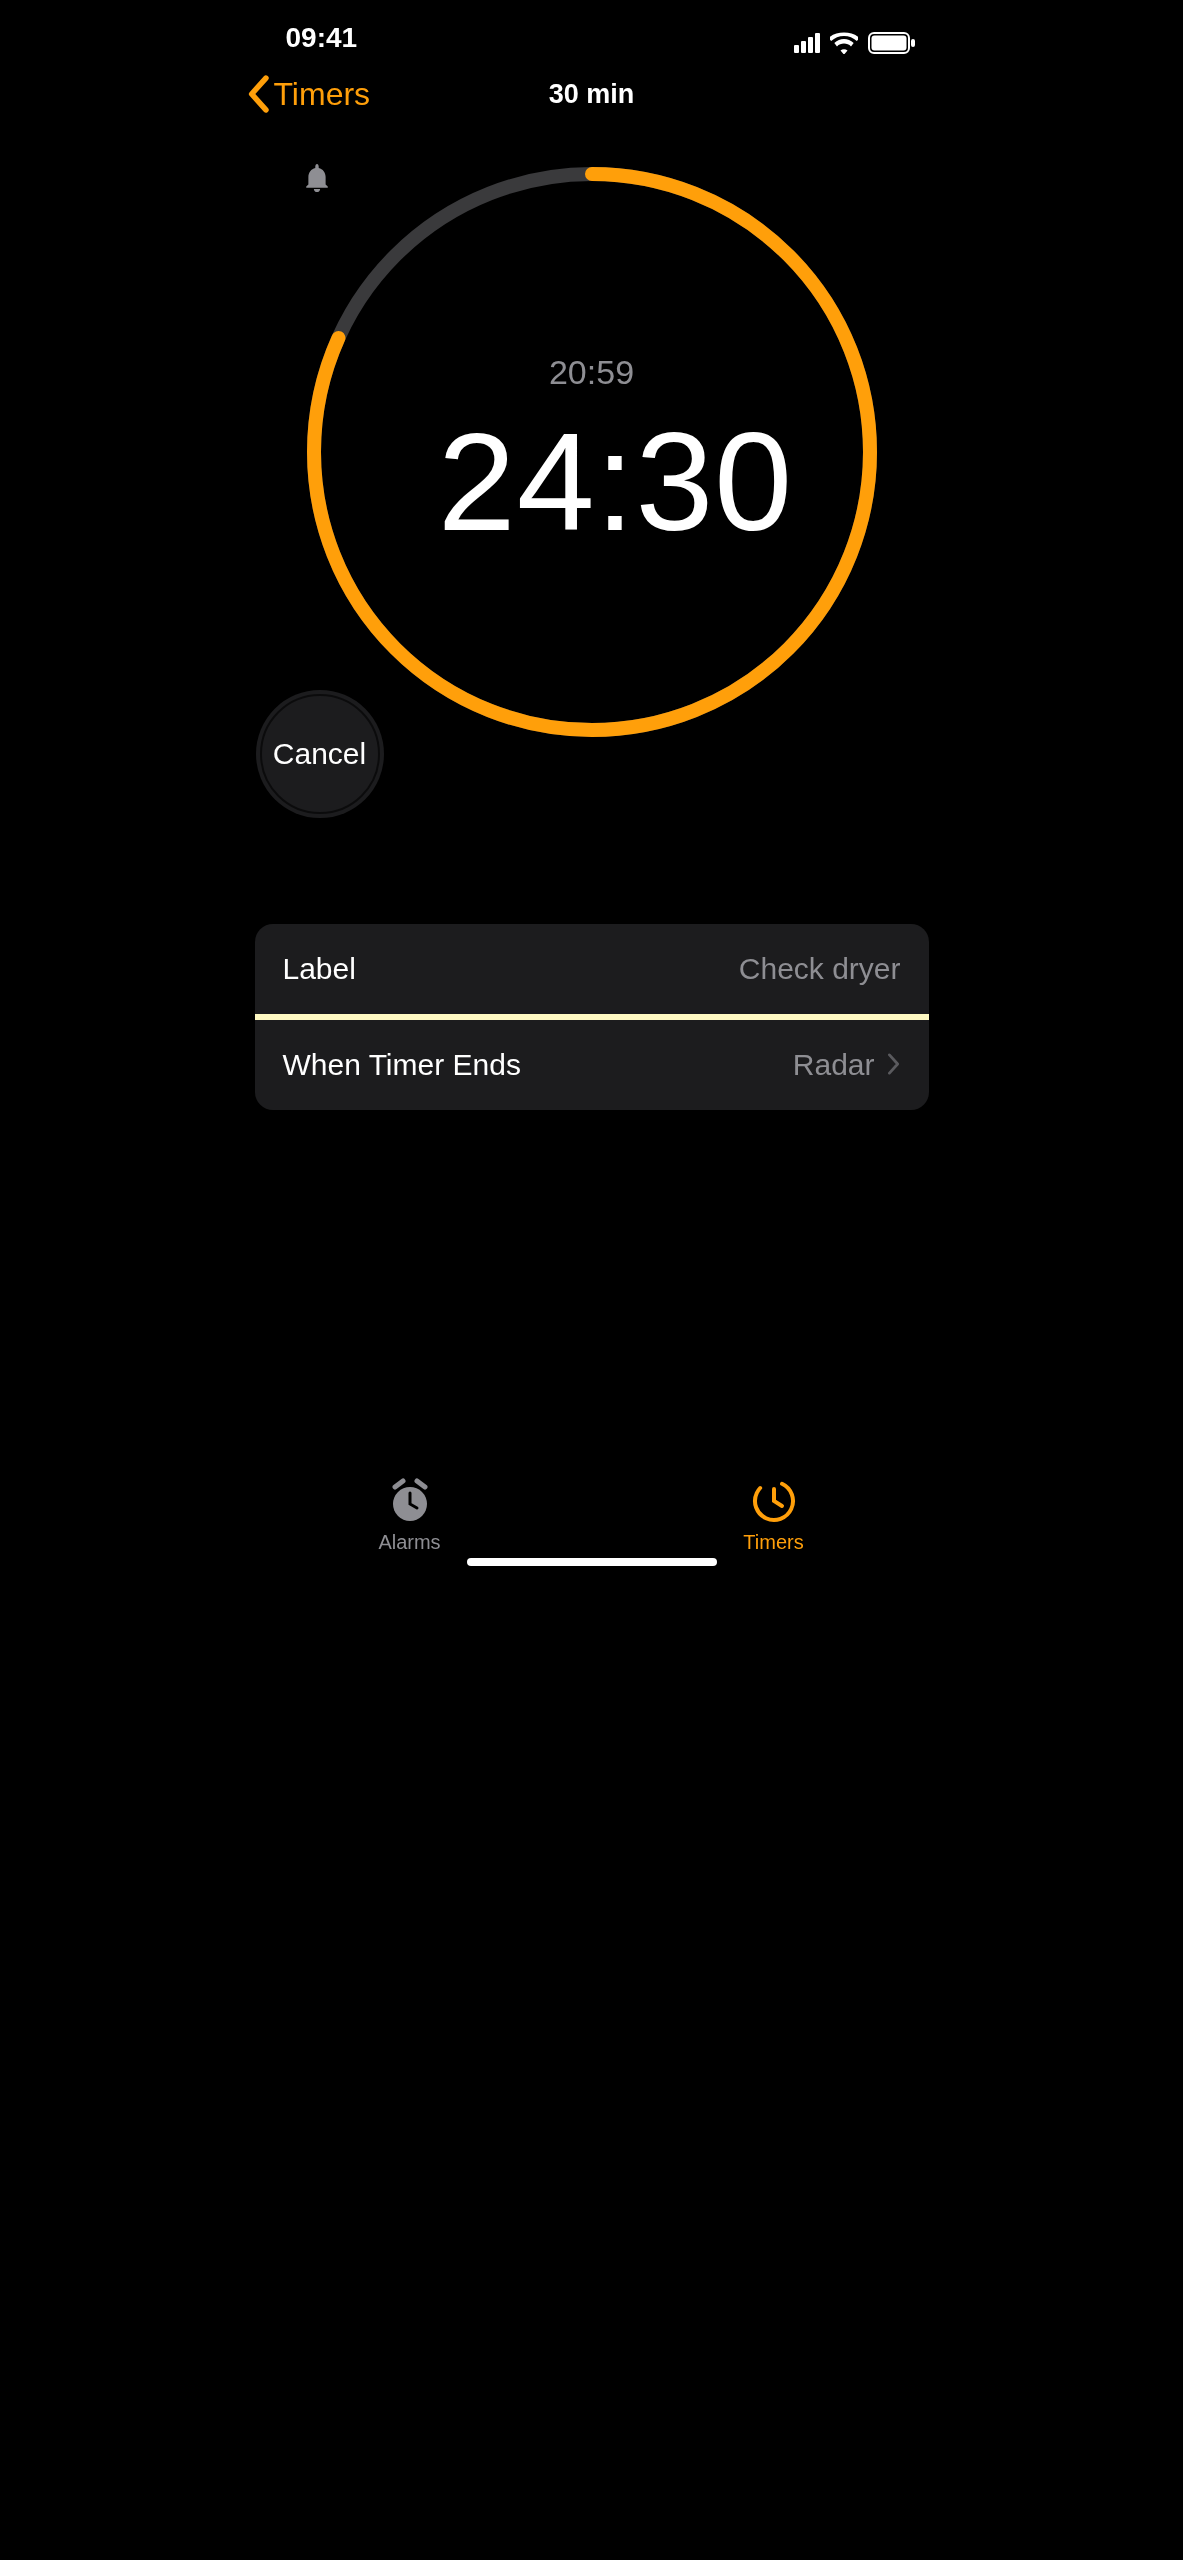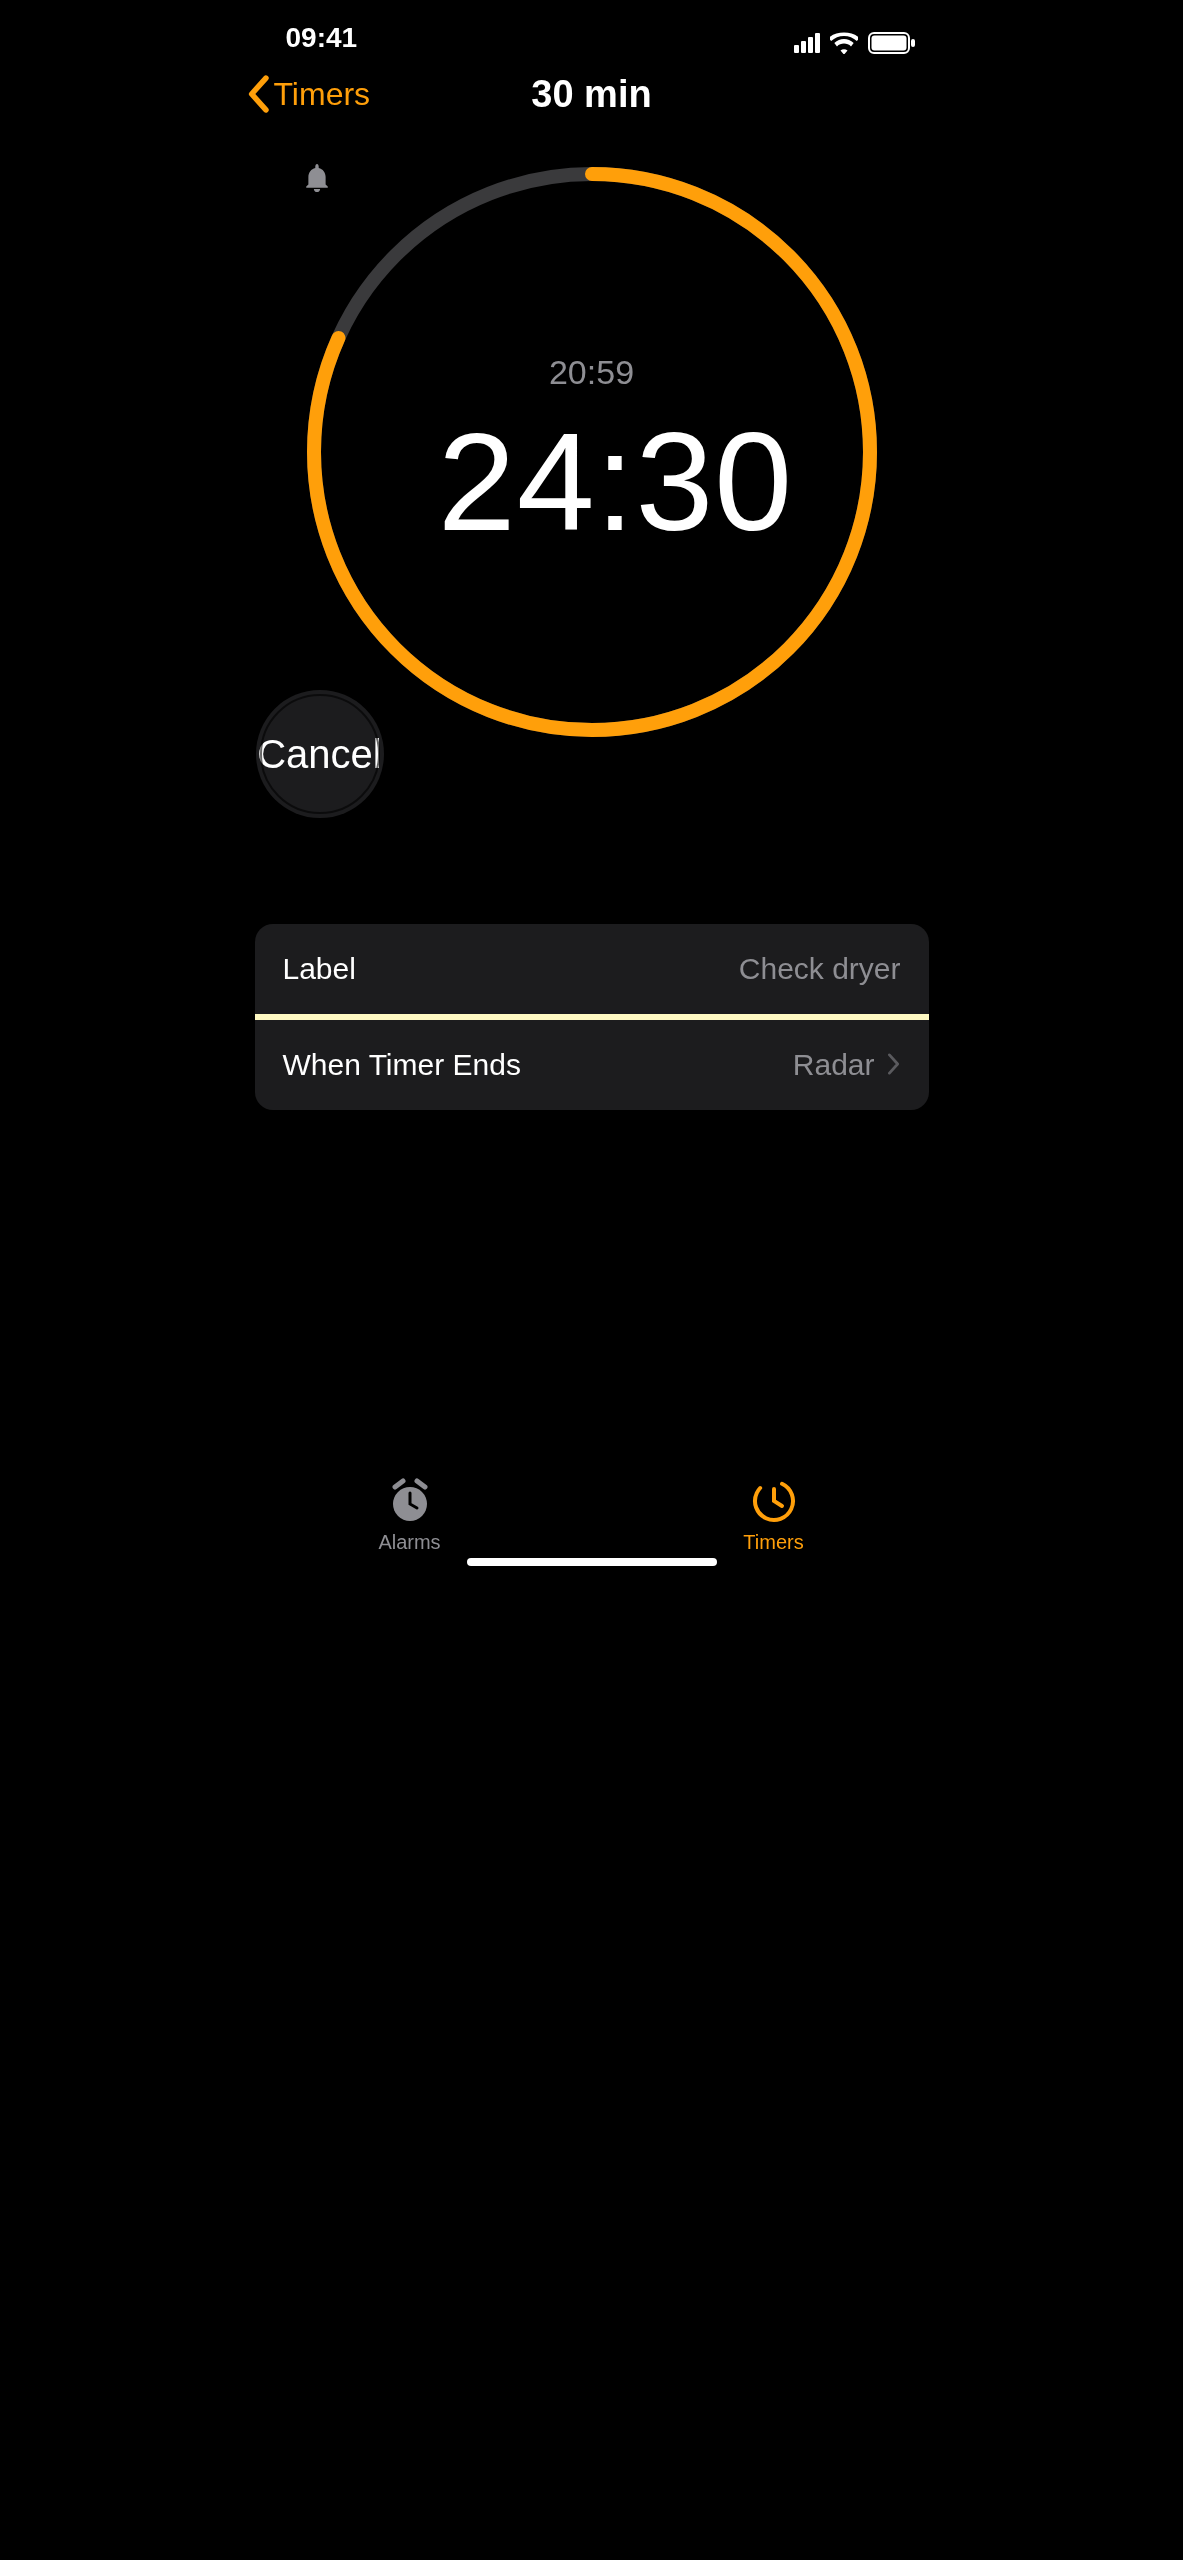--- a/index.html
+++ b/index.html
@@ -48,21 +48,21 @@
     display: flex;
     align-items: center;
     color: #ff9f0a;
     font-size: 32px;
     font-weight: 400;
     gap: 4px;
   }
   .back .chev { width: 24px; height: 38px; }
   .nav-title {
     margin: 0 auto;
-    font-size: 38px;
+    font-size: 27px;
     font-weight: 600;
   }
   
   .dial-wrap {
     margin-top: 30px;
     display: flex;
     justify-content: center;
   }
   .dial {
     position: relative;
@@ -101,21 +101,21 @@
   }
   .circ-btn {
     position: absolute;
     top: -50px;
     width: 128px;
     height: 128px;
     border-radius: 50%;
     display: flex;
     align-items: center;
     justify-content: center;
-    font-size: 40px;
+    font-size: 30px;
     font-weight: 400;
   }
   .circ-btn::after{
     content:"";
     position:absolute;
     inset:4px;
     border-radius:50%;
     border:2px solid rgba(0,0,0,.6);
   }
   .btn-cancel { left: 28px;  background:#1c1c1e; color:#fff; }

